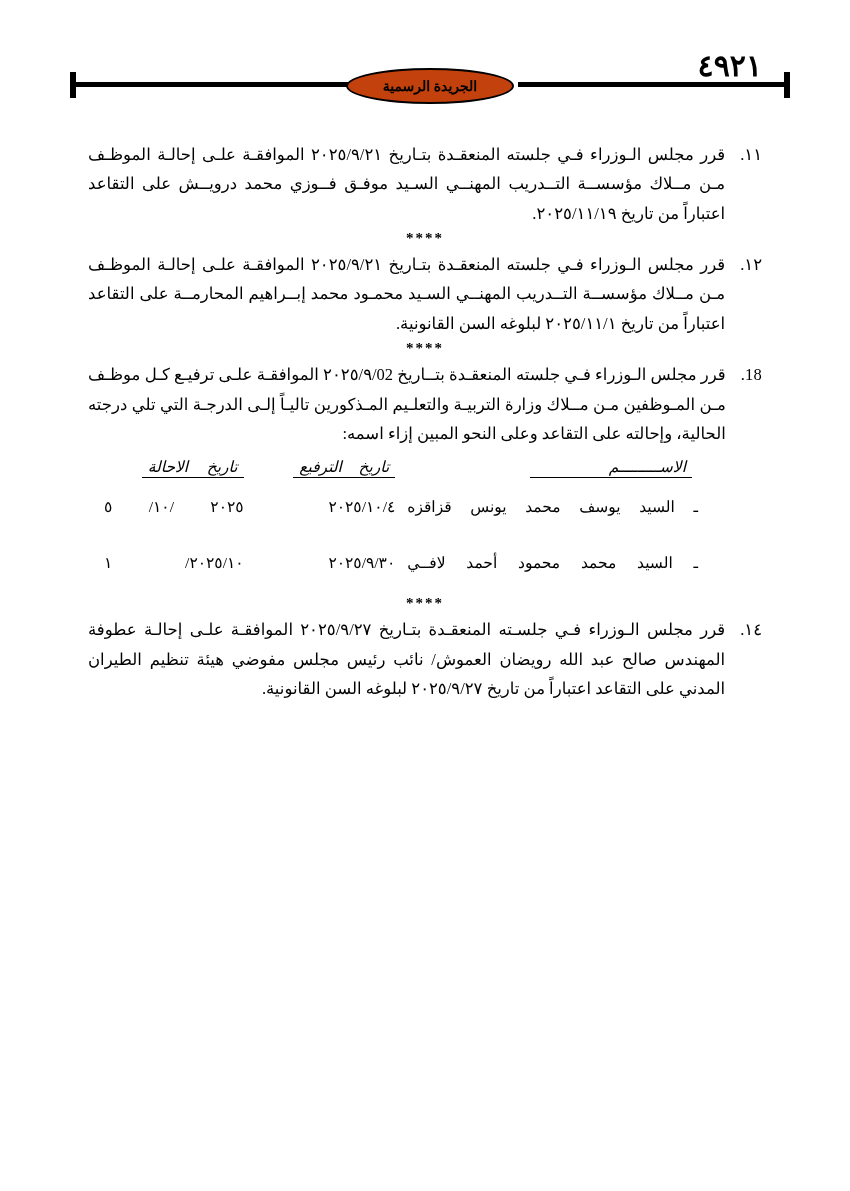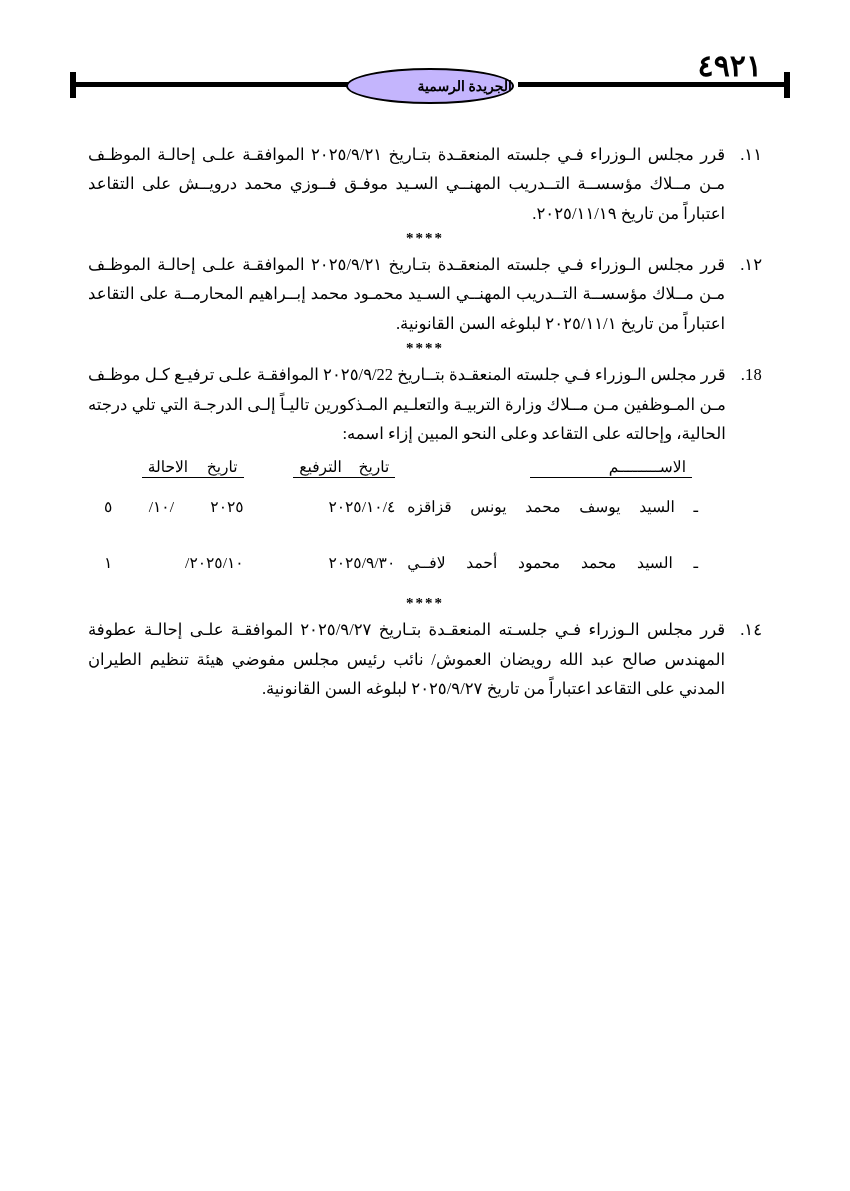--- a/index.html
+++ b/index.html
@@ -66,21 +66,22 @@
     position: absolute;
     left: 50%;
     top: 26px;
     transform: translateX(-50%);
     width: 168px;
     height: 36px;
     border: 2px solid #000;
     border-radius: 50% / 50%;
     display: flex;
     align-items: center;
-    background: #c4b5fd;
+    justify-content: center;
+    background: #c2410c;
     box-sizing: border-box;
   }
   .gazette-badge span {
     font-size: 14px;
     font-weight: bold;
     letter-spacing: 0.5px;
   }
 
   
   .content {
@@ -137,20 +138,21 @@
     width: 100%;
     max-width: 600px;
     margin: 0 auto 0 0;
     font-size: 15.5px;
   }
   table.promo th {
     font-weight: normal;
     text-align: center;
     padding: 0 6px 1px 6px;
     white-space: nowrap;
+    font-style: italic;
   }
   table.promo th .u {
     display: inline-block;
     border-bottom: 1.2px solid #000;
     padding: 0 6px 1px 6px;
     min-width: 90px;
   }
   table.promo th.name-col {
     text-align: right;
   }
@@ -198,21 +200,21 @@
 
     <div class="item">
       <span class="item-num">١٢.</span>
       <span class="item-text last-right">قرر مجلس الـوزراء فـي جلسته المنعقـدة بتـاريخ ٢٠٢٥/٩/٢١ الموافقـة علـى إحالـة الموظـف مـن مــلاك مؤسســة التــدريب المهنــي السـيد محمـود محمد إبــراهيم المحارمــة على التقاعد اعتباراً من تاريخ ٢٠٢٥/١١/١ لبلوغه السن القانونية.</span>
     </div>
 
     <div class="stars">****</div>
 
     <div class="item">
       <span class="item-num">18.</span>
-      <span class="item-text last-right">قرر مجلس الـوزراء فـي جلسته المنعقـدة بتــاريخ ٢٠٢٥/٩/22 الموافقـة علـى ترفيـع كـل موظـف مـن المـوظفين مـن مــلاك وزارة التربيـة والتعلـيم المـذكورين تاليـاً إلـى الدرجـة التي تلي درجته الحالية، وإحالته على التقاعد وعلى النحو المبين إزاء اسمه:</span>
+      <span class="item-text last-right">قرر مجلس الـوزراء فـي جلسته المنعقـدة بتــاريخ ٢٠٢٥/٩/02 الموافقـة علـى ترفيـع كـل موظـف مـن المـوظفين مـن مــلاك وزارة التربيـة والتعلـيم المـذكورين تاليـاً إلـى الدرجـة التي تلي درجته الحالية، وإحالته على التقاعد وعلى النحو المبين إزاء اسمه:</span>
     </div>
 
     <div class="table-wrap">
       <table class="promo">
         <thead>
           <tr>
             <th class="name-col"><span class="u">الاســـــــــم</span></th>
             <th><span class="u">تاريخ الترفيع</span></th>
             <th><span class="u">تاريخ الاحالة</span></th>
           </tr>

